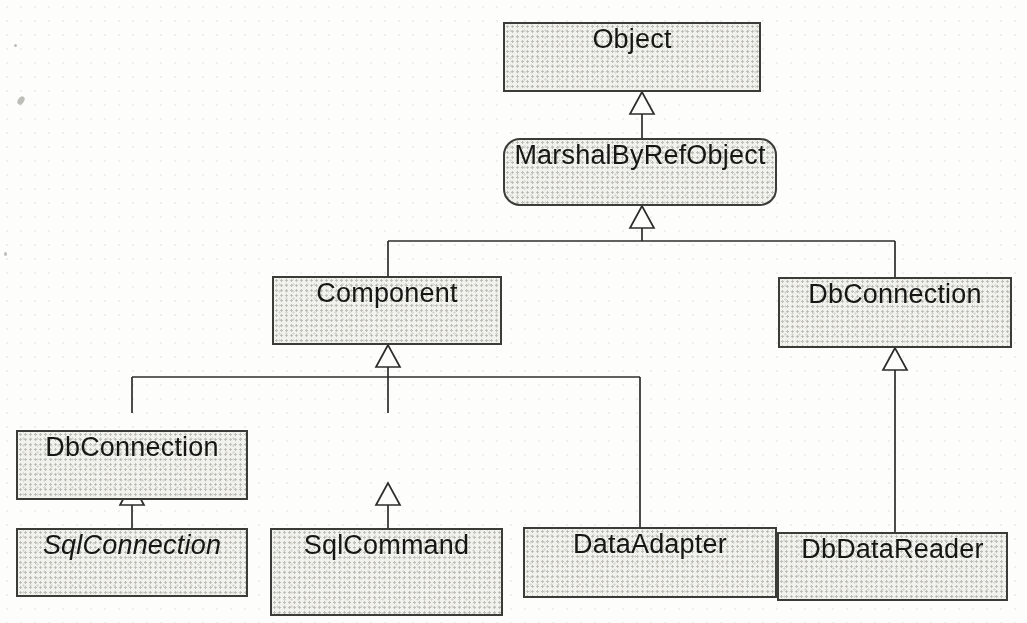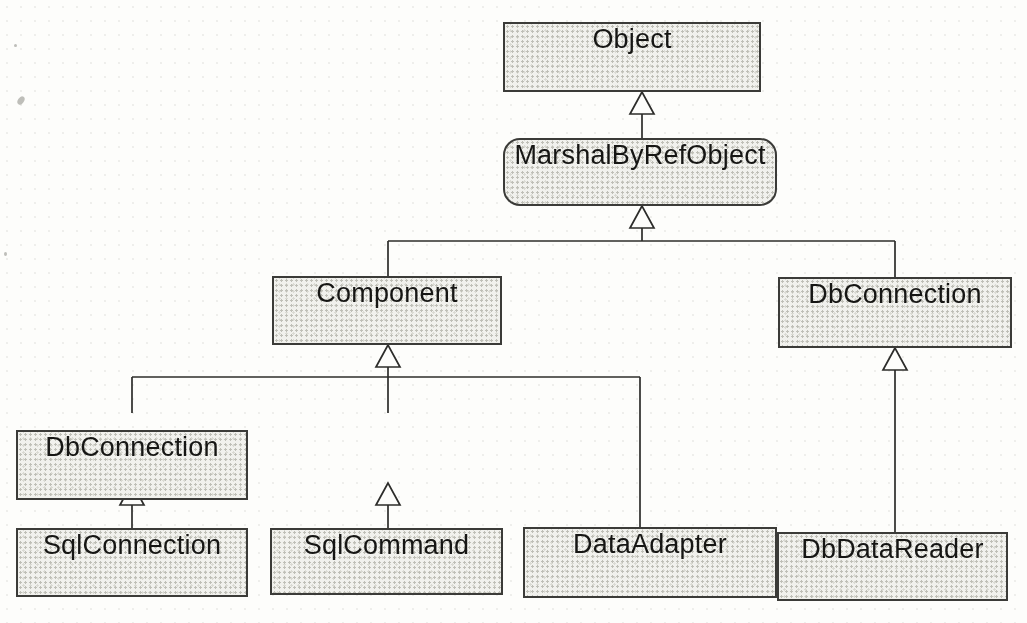--- a/index.html
+++ b/index.html
@@ -118,25 +118,25 @@
 
   <div class="node" style="left:16px; top:430px; width:232px; height:70px;">
     <span class="node-label">DbConnection</span>
   </div>
 
 
   <div class="node" style="left:523px; top:527px; width:254px; height:71px;">
     <span class="node-label">DataAdapter</span>
   </div>
 
-  <div class="node" style="left:16px; top:528px; width:232px; height:69px;">
+  <div class="node" style="left:16px; top:528px; width:232px; height:69px;font-style:italic;">
     <span class="node-label">SqlConnection</span>
   </div>
 
-  <div class="node" style="left:270px; top:528px; width:233px; height:67px;">
+  <div class="node" style="left:270px; top:528px; width:233px; height:88px;">
     <span class="node-label">SqlCommand</span>
   </div>
 
   <div class="node" style="left:777px; top:532px; width:231px; height:69px;">
     <span class="node-label">DbDataReader</span>
   </div>
 
   <div class="scan-mark" style="left:18px; top:96px; width:6px; height:9px; transform:rotate(35deg);"></div>
   <div class="scan-mark" style="left:4px; top:252px; width:3px; height:4px;"></div>
   <div class="scan-mark" style="left:14px; top:44px; width:3px; height:3px;"></div>

